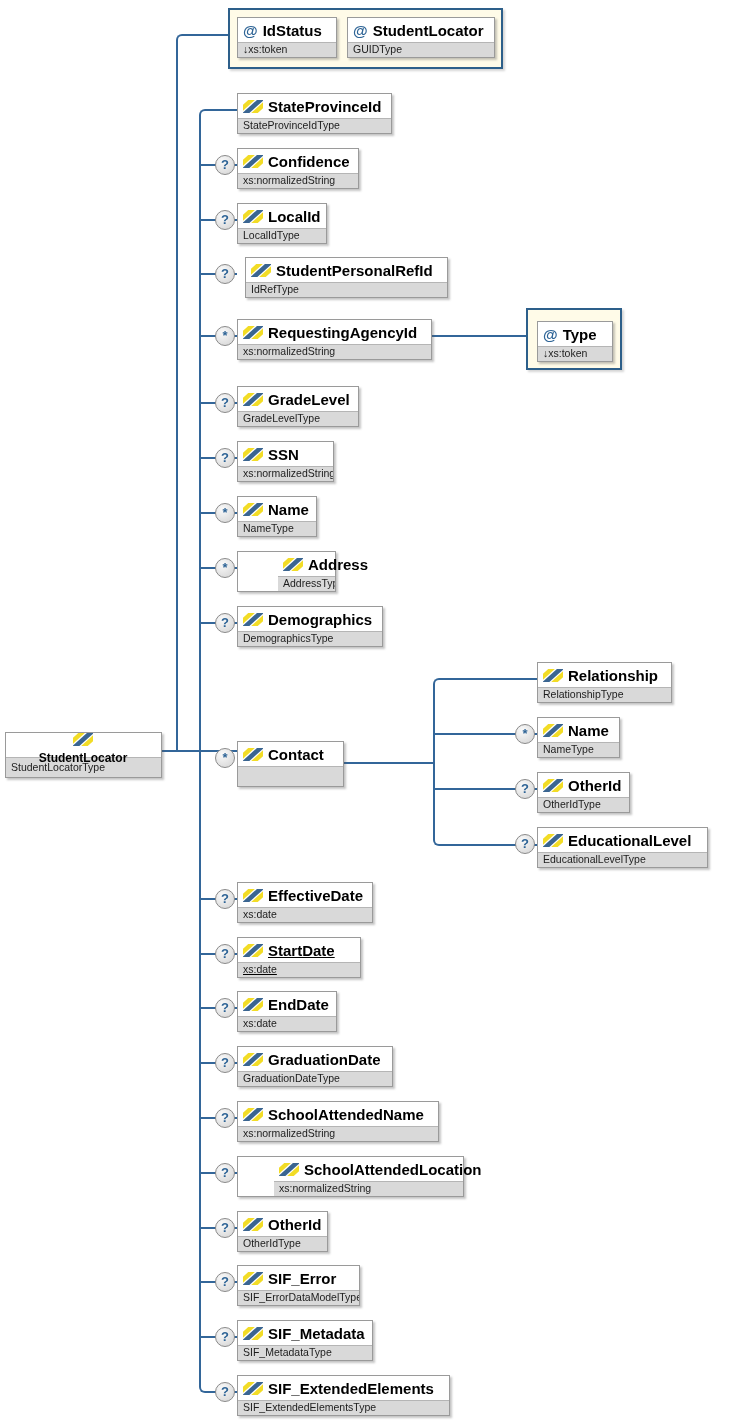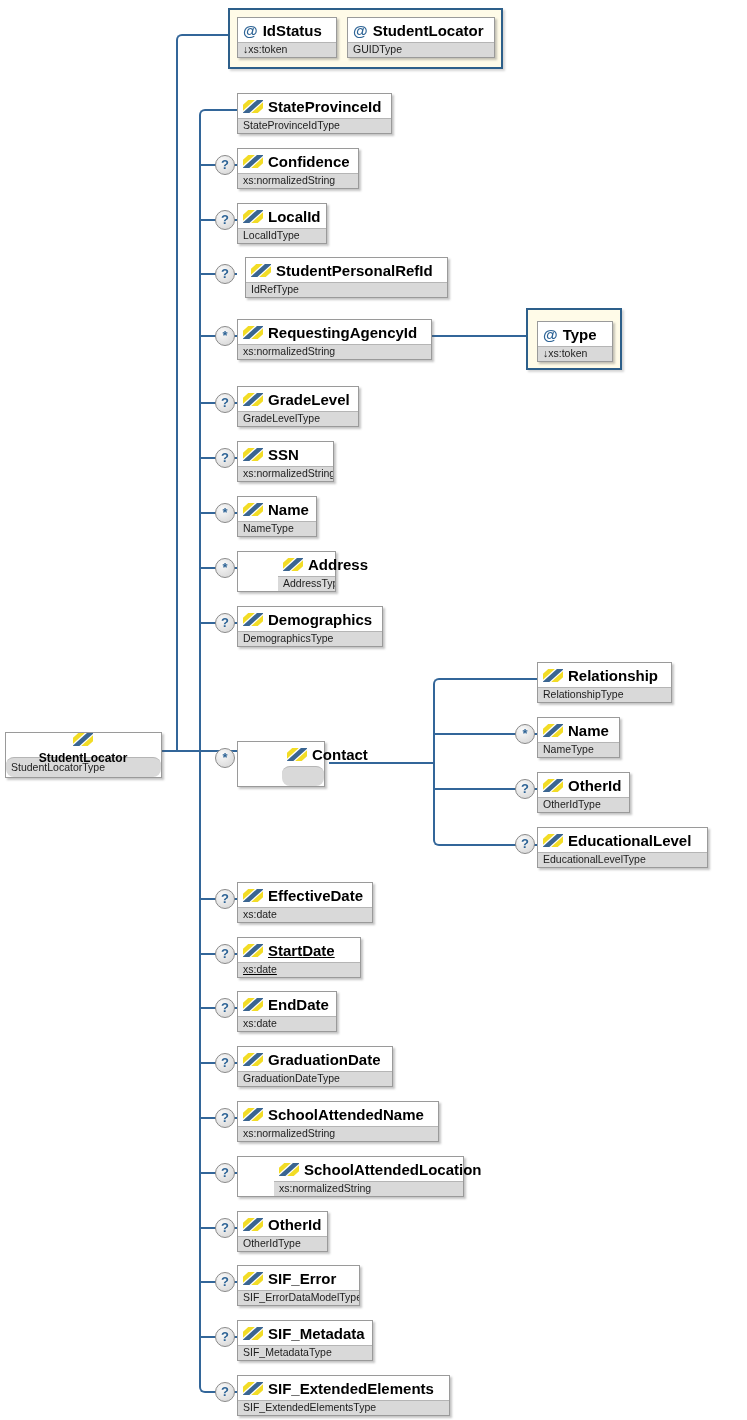--- a/index.html
+++ b/index.html
@@ -20,21 +20,21 @@
   }
   .ename {
     height:24px; display:flex; align-items:center; gap:5px; padding:0 6px 0 5px;
     font-weight:bold; font-size:15px; color:#000; white-space:nowrap;
   }
   .root .ename { font-size:12px;flex-direction:column; }
   .etype {
     background:#d9d9d9; border-top:1px solid #b5b5b5; font-size:10.5px; color:#1c1c1c;
     height:13px; line-height:13px; padding:0 5px 1px 5px; white-space:nowrap; overflow:hidden;
   }
-  .etype-tall { height:18px; line-height:18px;border-radius:8px; }
+  .etype-tall { height:18px; line-height:18px; }
   .eicon { display:inline-flex; flex:0 0 auto; }
   .at { color:#2e6496; font-weight:bold; font-size:15px; line-height:15px; }
   
   .occ {
     position:absolute; width:20px; height:20px; border-radius:50%; box-sizing:border-box;
     background:radial-gradient(circle at 35% 30%, #fafafa, #d2d2d2); border:1px solid #8a8a8a;
     color:#2e6496; font-weight:bold; font-size:13px; line-height:18px; text-align:center; z-index:2;
   }
   
   .group {
@@ -271,21 +271,21 @@
               <rect x="-5" y="4.3" width="30" height="4.6" fill="#3a6591"></rect>
               <rect x="-5" y="10.1" width="30" height="4.4" fill="#f2dc26"></rect>
             </g>
           </svg>
         </span>
       <span>Demographics</span>
     </div>
     <div class="etype">DemographicsType</div>
   </div>
 
-  <div class="ebox" style="left:237px; top:741px; width:88px;padding-left:44px;">
+  <div class="ebox" style="left:237px; top:741px; width:107px;">
     <div class="ename">
       <span class="eicon">
           <svg width="20" height="13" viewBox="0 0 20 13">
             <g transform="rotate(-42 10 6.5)">
               <rect x="-5" y="-1.5" width="30" height="4.4" fill="#f2dc26"></rect>
               <rect x="-5" y="4.3" width="30" height="4.6" fill="#3a6591"></rect>
               <rect x="-5" y="10.1" width="30" height="4.4" fill="#f2dc26"></rect>
             </g>
           </svg>
         </span>

